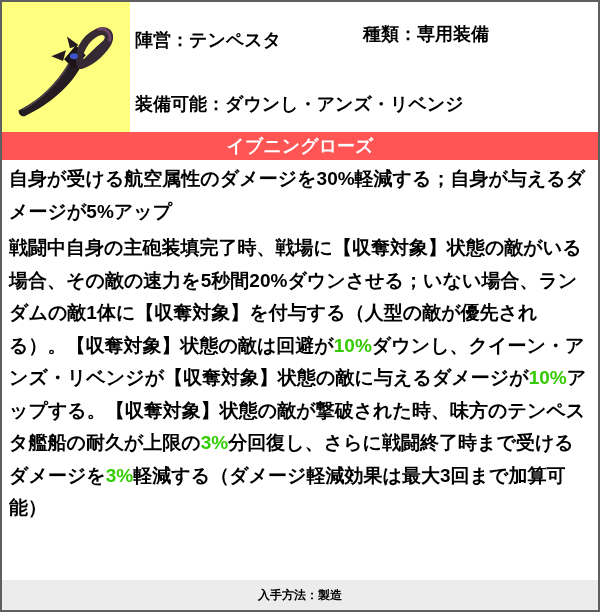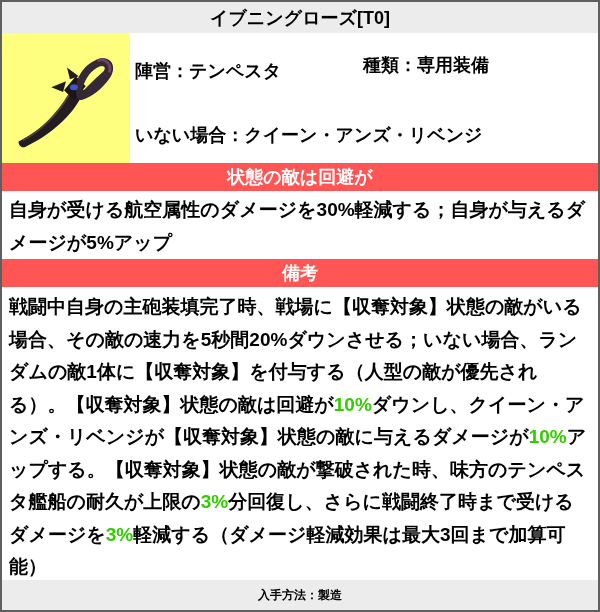--- a/index.html
+++ b/index.html
@@ -98,21 +98,20 @@
     font-size: 12px;
     flex: 0 0 auto;
   }
   svg { display: block; }
 </style>
 </head>
 <body>
 
 <div class="card">
 
-  <div class="title-bar">イブニングローズ[T0]</div>
 
   <div class="info-row">
     <div class="image-cell">
       <svg width="118" height="118" viewBox="0 0 120 120" aria-hidden="true">
 
         <path d="M12 104 C 30 96 50 78 62 58 L 66 50 L 76 58 C 66 78 44 98 18 110 C 14 111 11 107 12 104 Z" fill="#241c21"></path>
         <path d="M16 103 C 34 94 52 76 63 57" stroke="#4d4049" stroke-width="2" fill="none"></path>
 
         <path d="M58 52 L 70 38 L 80 48 L 68 62 Z" fill="#1c1418"></path>
         <path d="M57 54 L 45 49 L 60 43 Z" fill="#241c21"></path>
@@ -126,28 +125,27 @@
       </svg>
     </div>
     <div class="info-cell">
       <div class="info-line">
         <span class="col1">陣営：テンペスタ</span>
         <span>種類：専用装備</span>
       </div>
       <div class="info-line">
       </div>
       <div class="info-line">
-        <span>いない場合：クイーン・アンズ・リベンジ</span>
+        <span>装備可能：ダウンし・アンズ・リベンジ</span>
       </div>
     </div>
   </div>
 
-  <div class="section-header">状態の敵は回避が</div>
+  <div class="section-header">イブニングローズ</div>
 
   <div class="text-block skill-text">自身が受ける航空属性のダメージを30%軽減する；自身が与えるダメージが5%アップ</div>
 
-  <div class="section-header">備考</div>
 
   <div class="text-block notes-text"><span>戦闘中自身の主砲装填完了時、戦場に【収奪対象】状態の敵がいる場合、その敵の速力を5秒間20%ダウンさせる；いない場合、ランダムの敵1体に【収奪対象】を付与する（人型の敵が優先される）。【収奪対象】状態の敵は回避が</span><span class="hl">10%</span><span>ダウンし、クイーン・アンズ・リベンジが【収奪対象】状態の敵に与えるダメージが</span><span class="hl">10%</span><span>アップする。【収奪対象】状態の敵が撃破された時、味方のテンペスタ艦船の耐久が上限の</span><span class="hl">3%</span><span>分回復し、さらに戦闘終了時まで受けるダメージを</span><span class="hl">3%</span><span>軽減する（ダメージ軽減効果は最大3回まで加算可能）</span></div>
 
   <div class="footer-bar">入手方法：製造</div>
 
 </div>
 
 </body></html>

